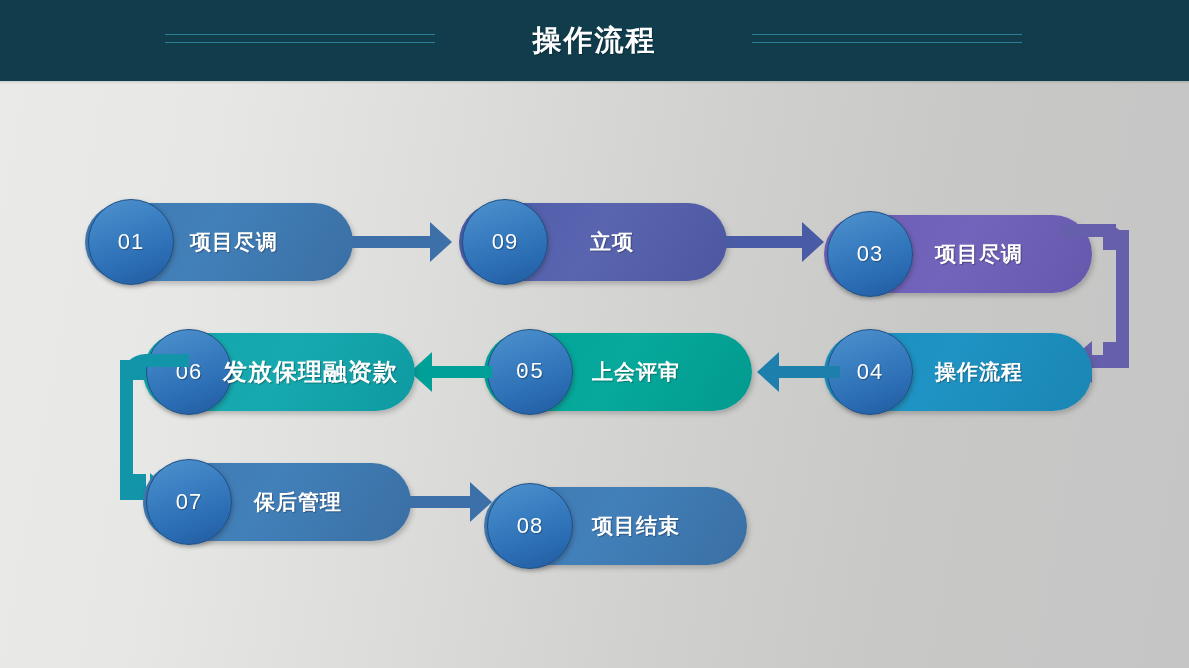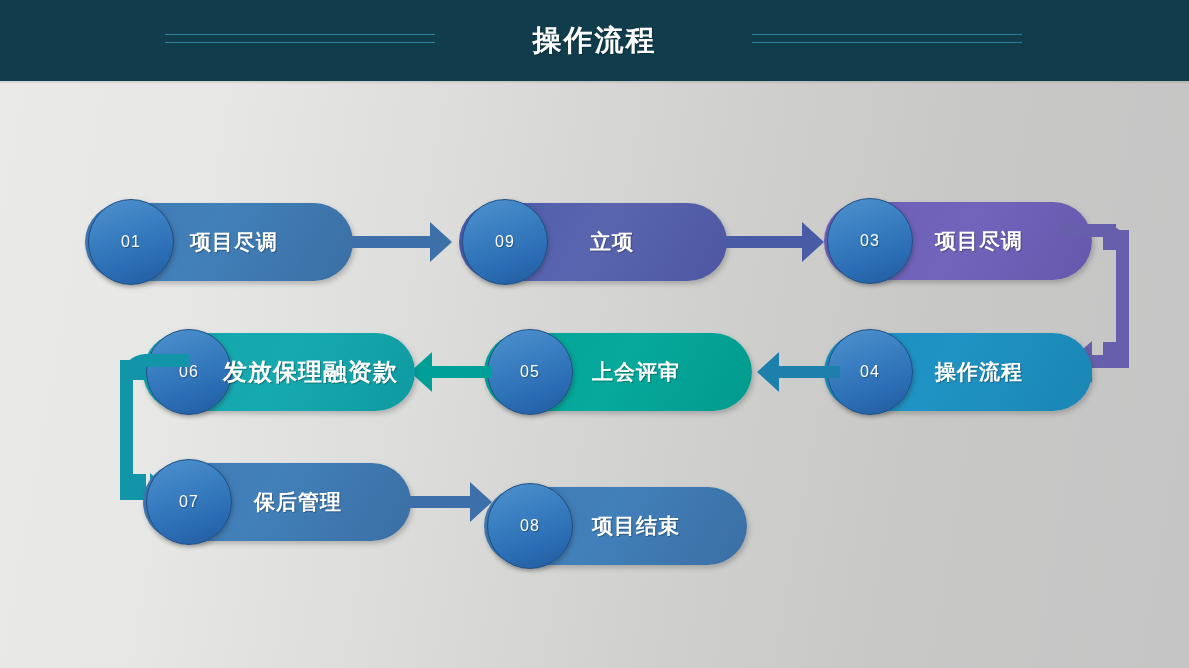--- a/index.html
+++ b/index.html
@@ -82,21 +82,21 @@
     width: 86px;
     height: 86px;
     border-radius: 50%;
     background: linear-gradient(160deg, #4f91cd 0%, #3b80c2 35%, #2a6cb3 72%, #22599c 100%);
     border: 1px solid #1d4f85;
     box-shadow: 1px 2px 4px rgba(40,40,40,0.35);
     display: flex;
     align-items: center;
     justify-content: center;
     color: #ffffff;
-    font-size: 16px;
+    font-size: 22px;
     letter-spacing: 1px;
     text-shadow: 1px 1px 1px rgba(0,0,0,0.3);
     box-sizing: border-box;
   }
   .node .label {
     position: absolute;
     color: #ffffff;
     font-size: 21px;
     font-weight: bold;
     letter-spacing: 1px;
@@ -175,21 +175,21 @@
   <div class="node theme-indigo" style="left:459px; top:203px; width:268px;">
     <span class="badge">09</span>
     <span class="label" style="left:131px;">立项</span>
   </div>
 
   <div class="arrow right" style="left:724px; top:222px; width:100px;">
     <span class="shaft" style="background:#4a5ba5;"></span>
     <span class="head" style="border-left:22px solid #4a5ba5;"></span>
   </div>
 
-  <div class="node theme-purple" style="left:824px; top:202px; width:268px;">
+  <div class="node theme-purple" style="left:824px; top:215px; width:268px;">
     <span class="badge">03</span>
     <span class="label" style="left:111px;">项目尽调</span>
   </div>
 
   <div class="elbow" style="left:1060px; top:224px; width:129px; height:160px;">
     <span class="seg" style="left:0; top:0; width:56px; height:13px; background:#665fab;"></span>
     <span class="seg" style="left:43px; top:0; width:26px; height:26px; border-top-right-radius:26px; background:#665fab;"></span>
     <span class="seg" style="left:56px; top:6px; width:13px; height:138px; background:#665fab;"></span>
     <span class="seg" style="left:43px; top:118px; width:26px; height:26px; border-bottom-right-radius:26px; background:#665fab;"></span>
     <span class="seg" style="left:30px; top:131px; width:30px; height:13px; background:#665fab;"></span>
@@ -199,21 +199,21 @@
   <div class="node theme-cyan" style="left:824px; top:333px; width:268px;">
     <span class="badge">04</span>
     <span class="label" style="left:111px;">操作流程</span>
   </div>
 
   <div class="arrow left" style="left:757px; top:352px; width:83px;">
     <span class="shaft" style="background:#1d7fab;"></span>
     <span class="head" style="border-right:22px solid #1d7fab;"></span>
   </div>
 
-  <div class="node theme-teal" style="left:484px; top:333px; width:268px;">
+  <div class="node theme-teal" style="left:484px; top:333px; width:268px;font-family:Liberation Mono, monospace;">
     <span class="badge">05</span>
     <span class="label" style="left:108px;">上会评审</span>
   </div>
 
   <div class="arrow left" style="left:410px; top:352px; width:82px;">
     <span class="shaft" style="background:#00a099;"></span>
     <span class="head" style="border-right:22px solid #00a099;"></span>
   </div>
 
   <div class="node theme-teal2" style="left:143px; top:333px; width:272px;">

